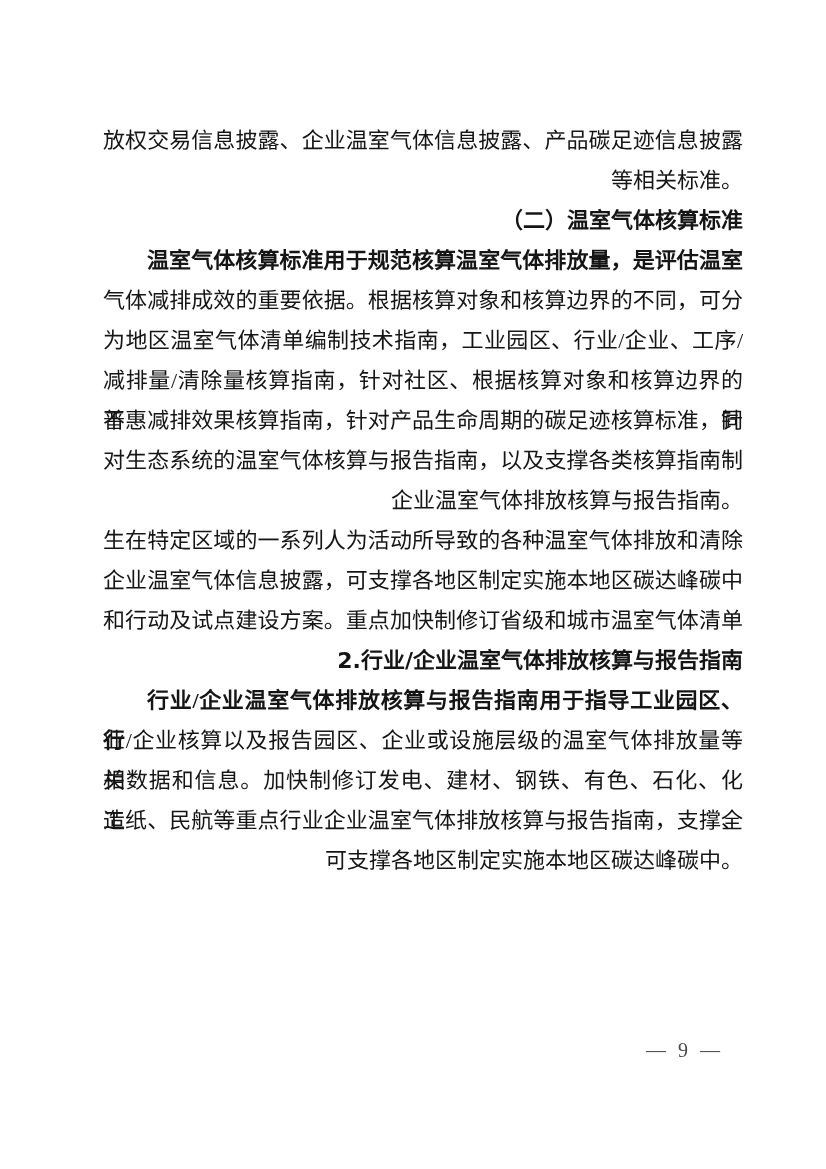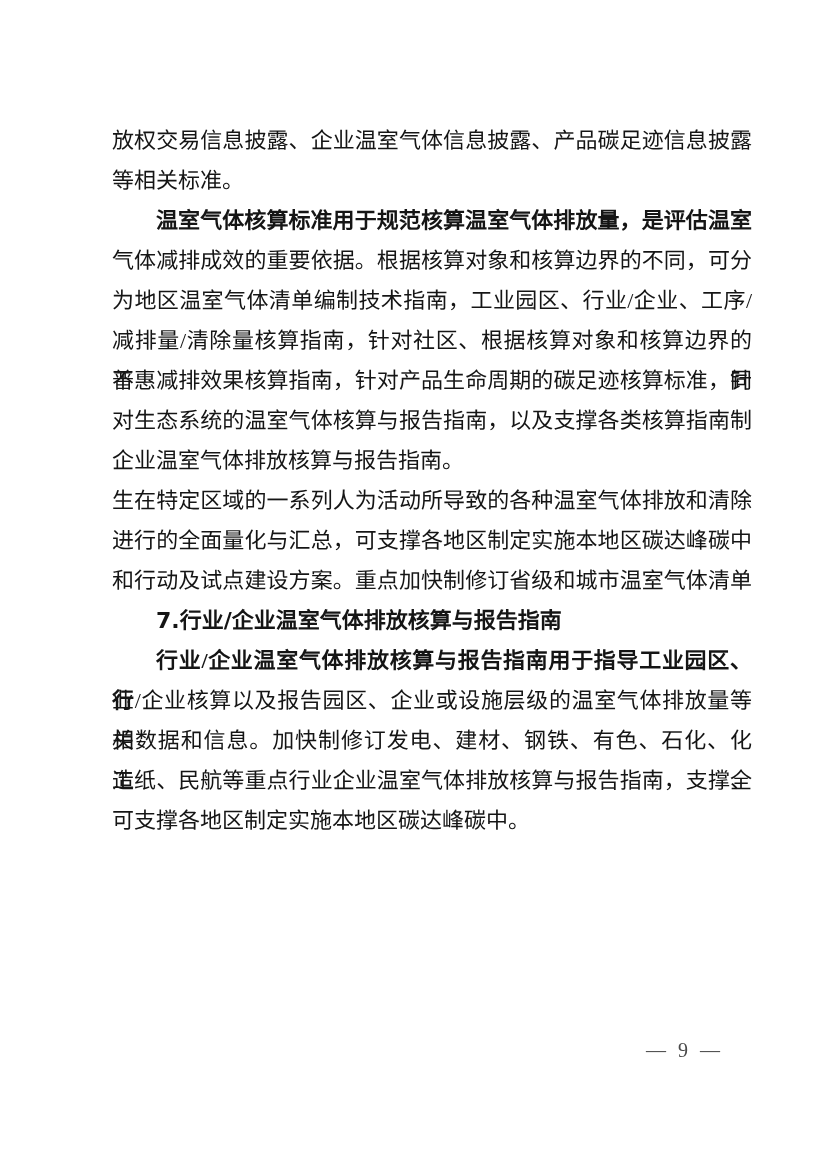--- a/index.html
+++ b/index.html
@@ -12,30 +12,30 @@
     position: relative;
     width: 826px;
     height: 1169px;
     background: #ffffff;
     overflow: hidden;
     font-family: "Liberation Serif", "DejaVu Serif", serif;
     color: #151515;
   }
   .content {
     position: absolute;
-    left: 112px;
+    left: 103px;
     top: 121px;
     width: 640px;
   }
   .line {
     height: 40px;
     line-height: 40px;
     font-size: 22px;
     letter-spacing: 0;
-    text-align: left;
+    text-align: right;
   }
   .line.j {
     text-align: justify;
     text-align-last: justify;
   }
   .line.indent {
     text-indent: 44px;
     font-weight: bold;
   }
   .line.heading {
@@ -53,31 +53,32 @@
     word-spacing: 7px;
   }
 </style>
 </head>
 <body>
 
 <div class="page">
   <div class="content">
     <div class="line j">放权交易信息披露、企业温室气体信息披露、产品碳足迹信息披露</div>
     <div class="line">等相关标准。</div>
+    <div class="line heading indent">（二）温室气体核算标准</div>
     <div class="line j indent">温室气体核算标准用于规范核算温室气体排放量，是评估温室</div>
     <div class="line j">气体减排成效的重要依据。根据核算对象和核算边界的不同，可分</div>
     <div class="line j">为地区温室气体清单编制技术指南，工业园区、行业/企业、工序/</div>
     <div class="line j">减排量/清除量核算指南，针对社区、根据核算对象和核算边界的不同</div>
     <div class="line j">普惠减排效果核算指南，针对产品生命周期的碳足迹核算标准，针</div>
     <div class="line j">对生态系统的温室气体核算与报告指南，以及支撑各类核算指南制</div>
     <div class="line">企业温室气体排放核算与报告指南。</div>
     <div class="line j">生在特定区域的一系列人为活动所导致的各种温室气体排放和清除</div>
-    <div class="line j">进行的全面量化与汇总，可支撑各地区制定实施本地区碳达峰碳中</div>
+    <div class="line j">企业温室气体信息披露，可支撑各地区制定实施本地区碳达峰碳中</div>
     <div class="line j">和行动及试点建设方案。重点加快制修订省级和城市温室气体清单</div>
-    <div class="line heading indent">7.行业/企业温室气体排放核算与报告指南</div>
+    <div class="line heading indent">2.行业/企业温室气体排放核算与报告指南</div>
     <div class="line j indent">行业/企业温室气体排放核算与报告指南用于指导工业园区、行</div>
     <div class="line j">业/企业核算以及报告园区、企业或设施层级的温室气体排放量等相</div>
     <div class="line j">关数据和信息。加快制修订发电、建材、钢铁、有色、石化、化工、</div>
     <div class="line j">造纸、民航等重点行业企业温室气体排放核算与报告指南，支撑全</div>
     <div class="line">可支撑各地区制定实施本地区碳达峰碳中。</div>
   </div>
 
   <div class="page-number">— 9 —</div>
 </div>
 

